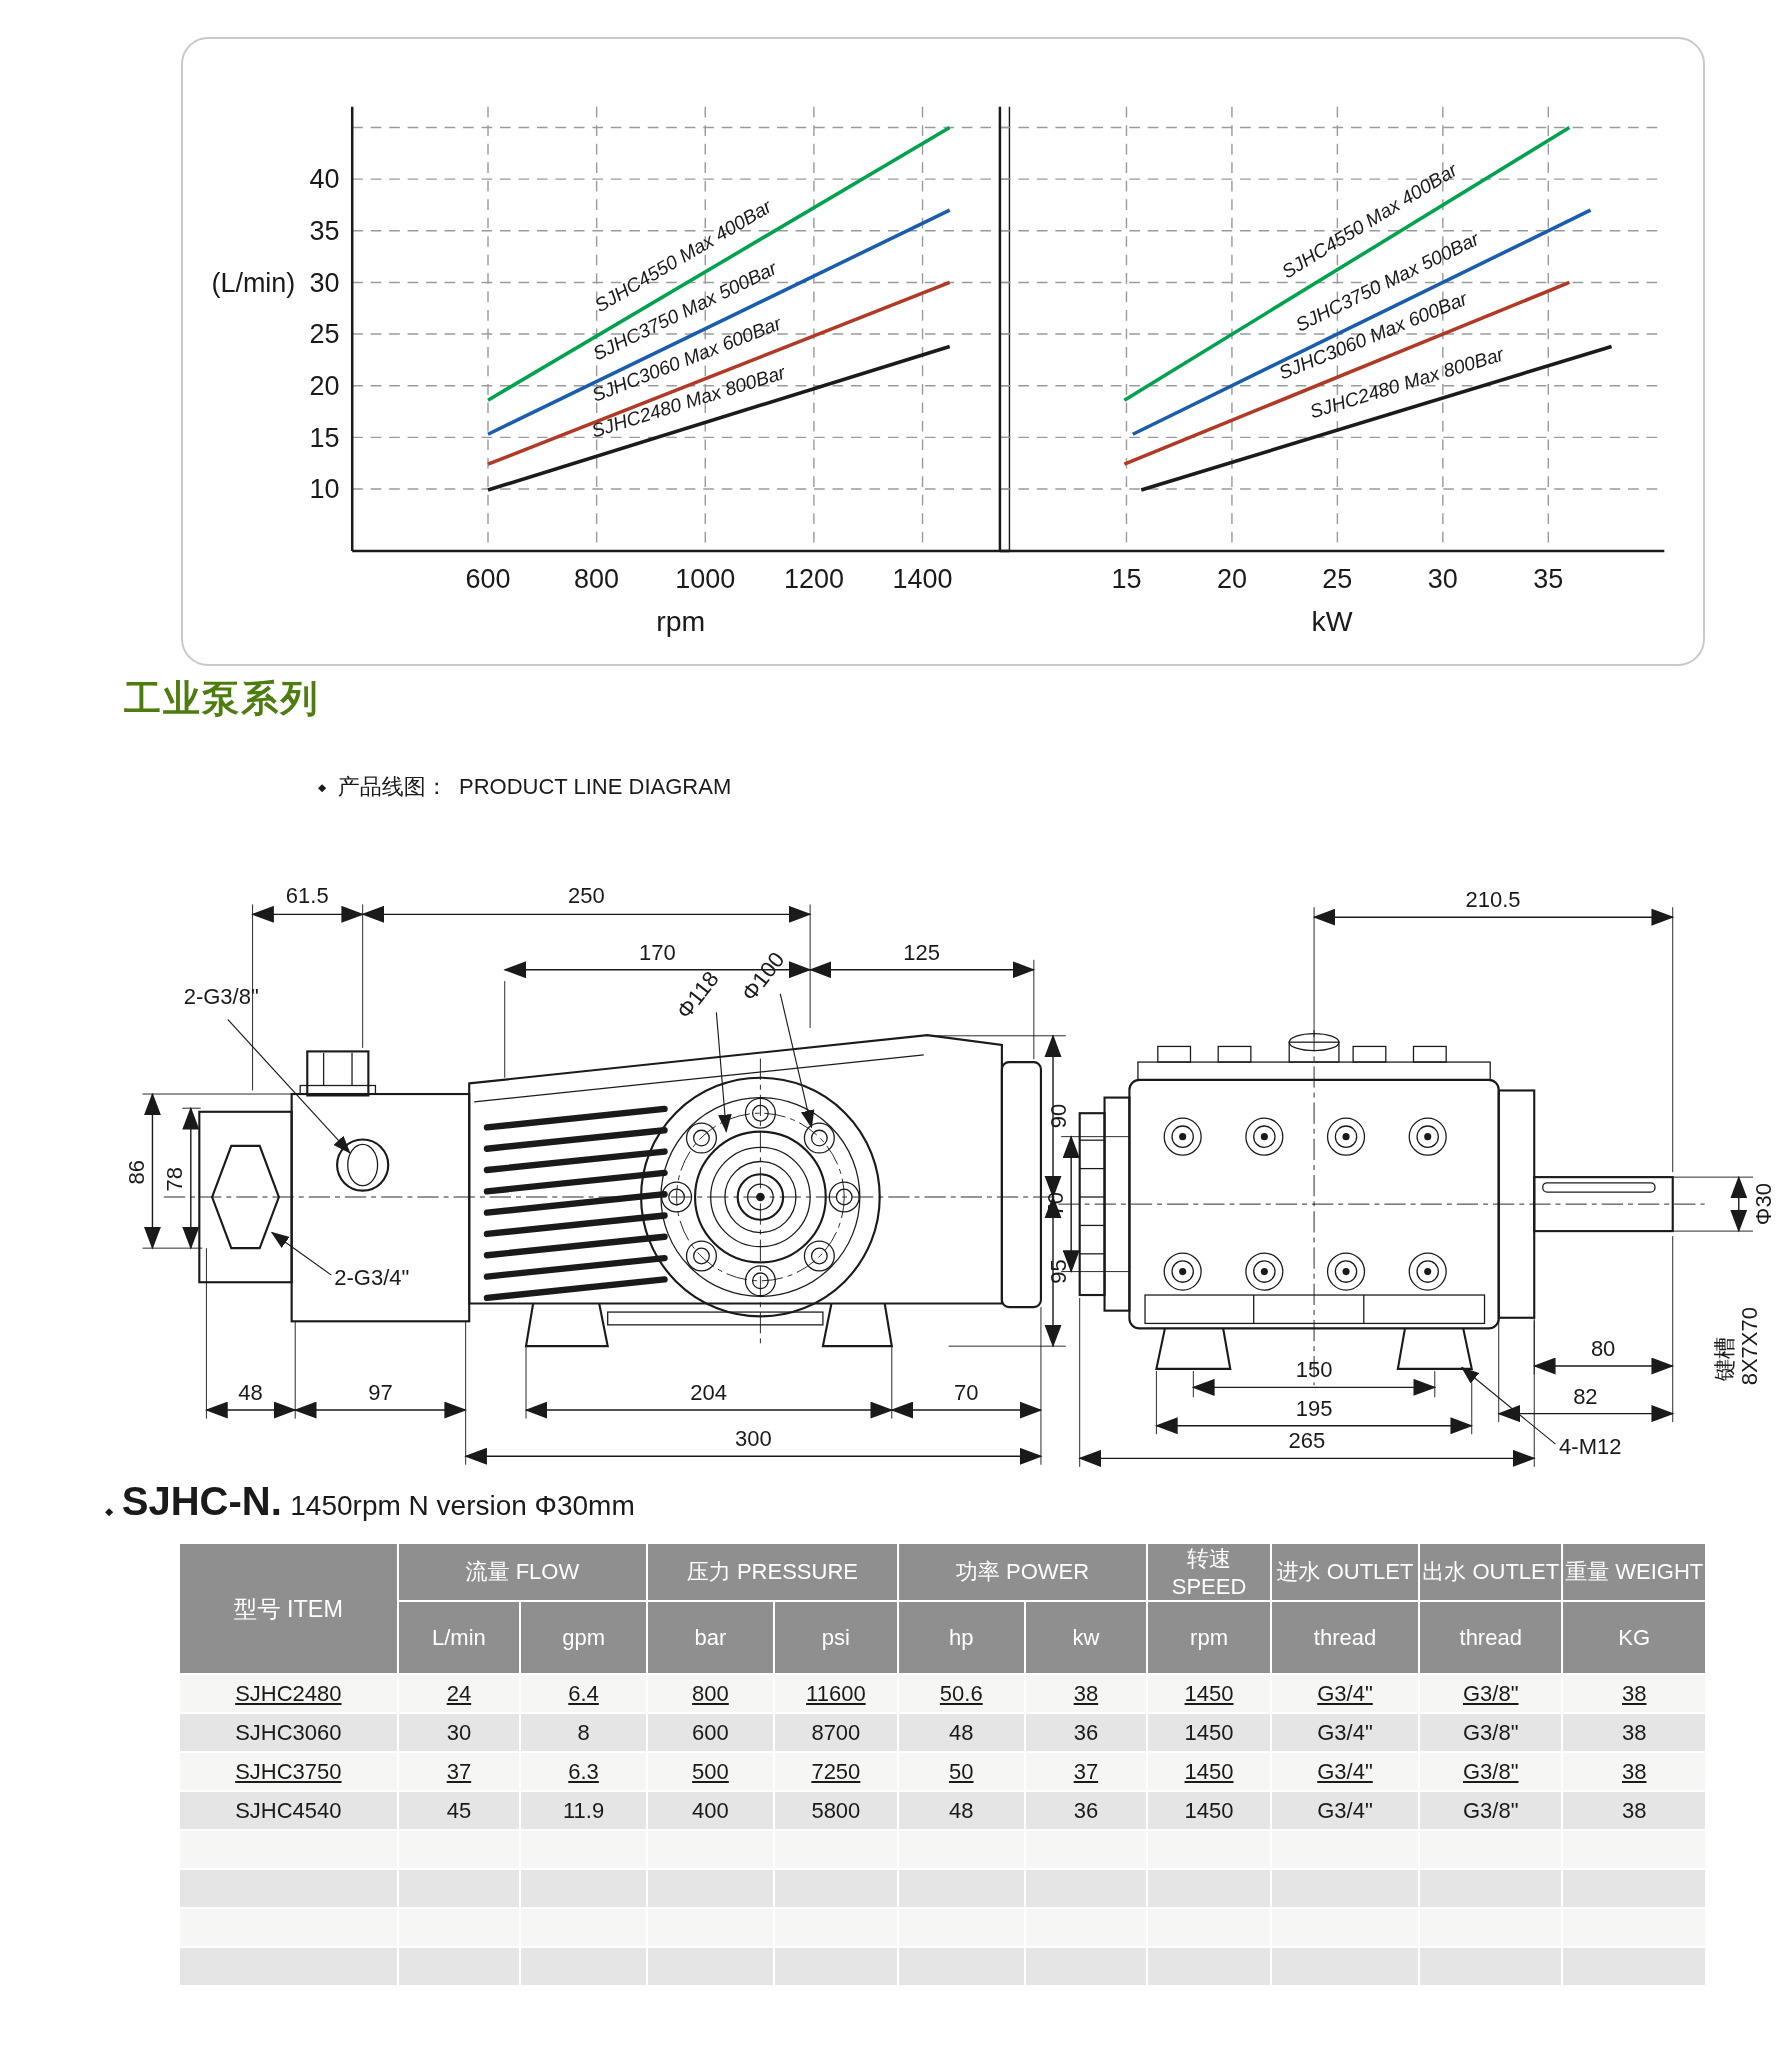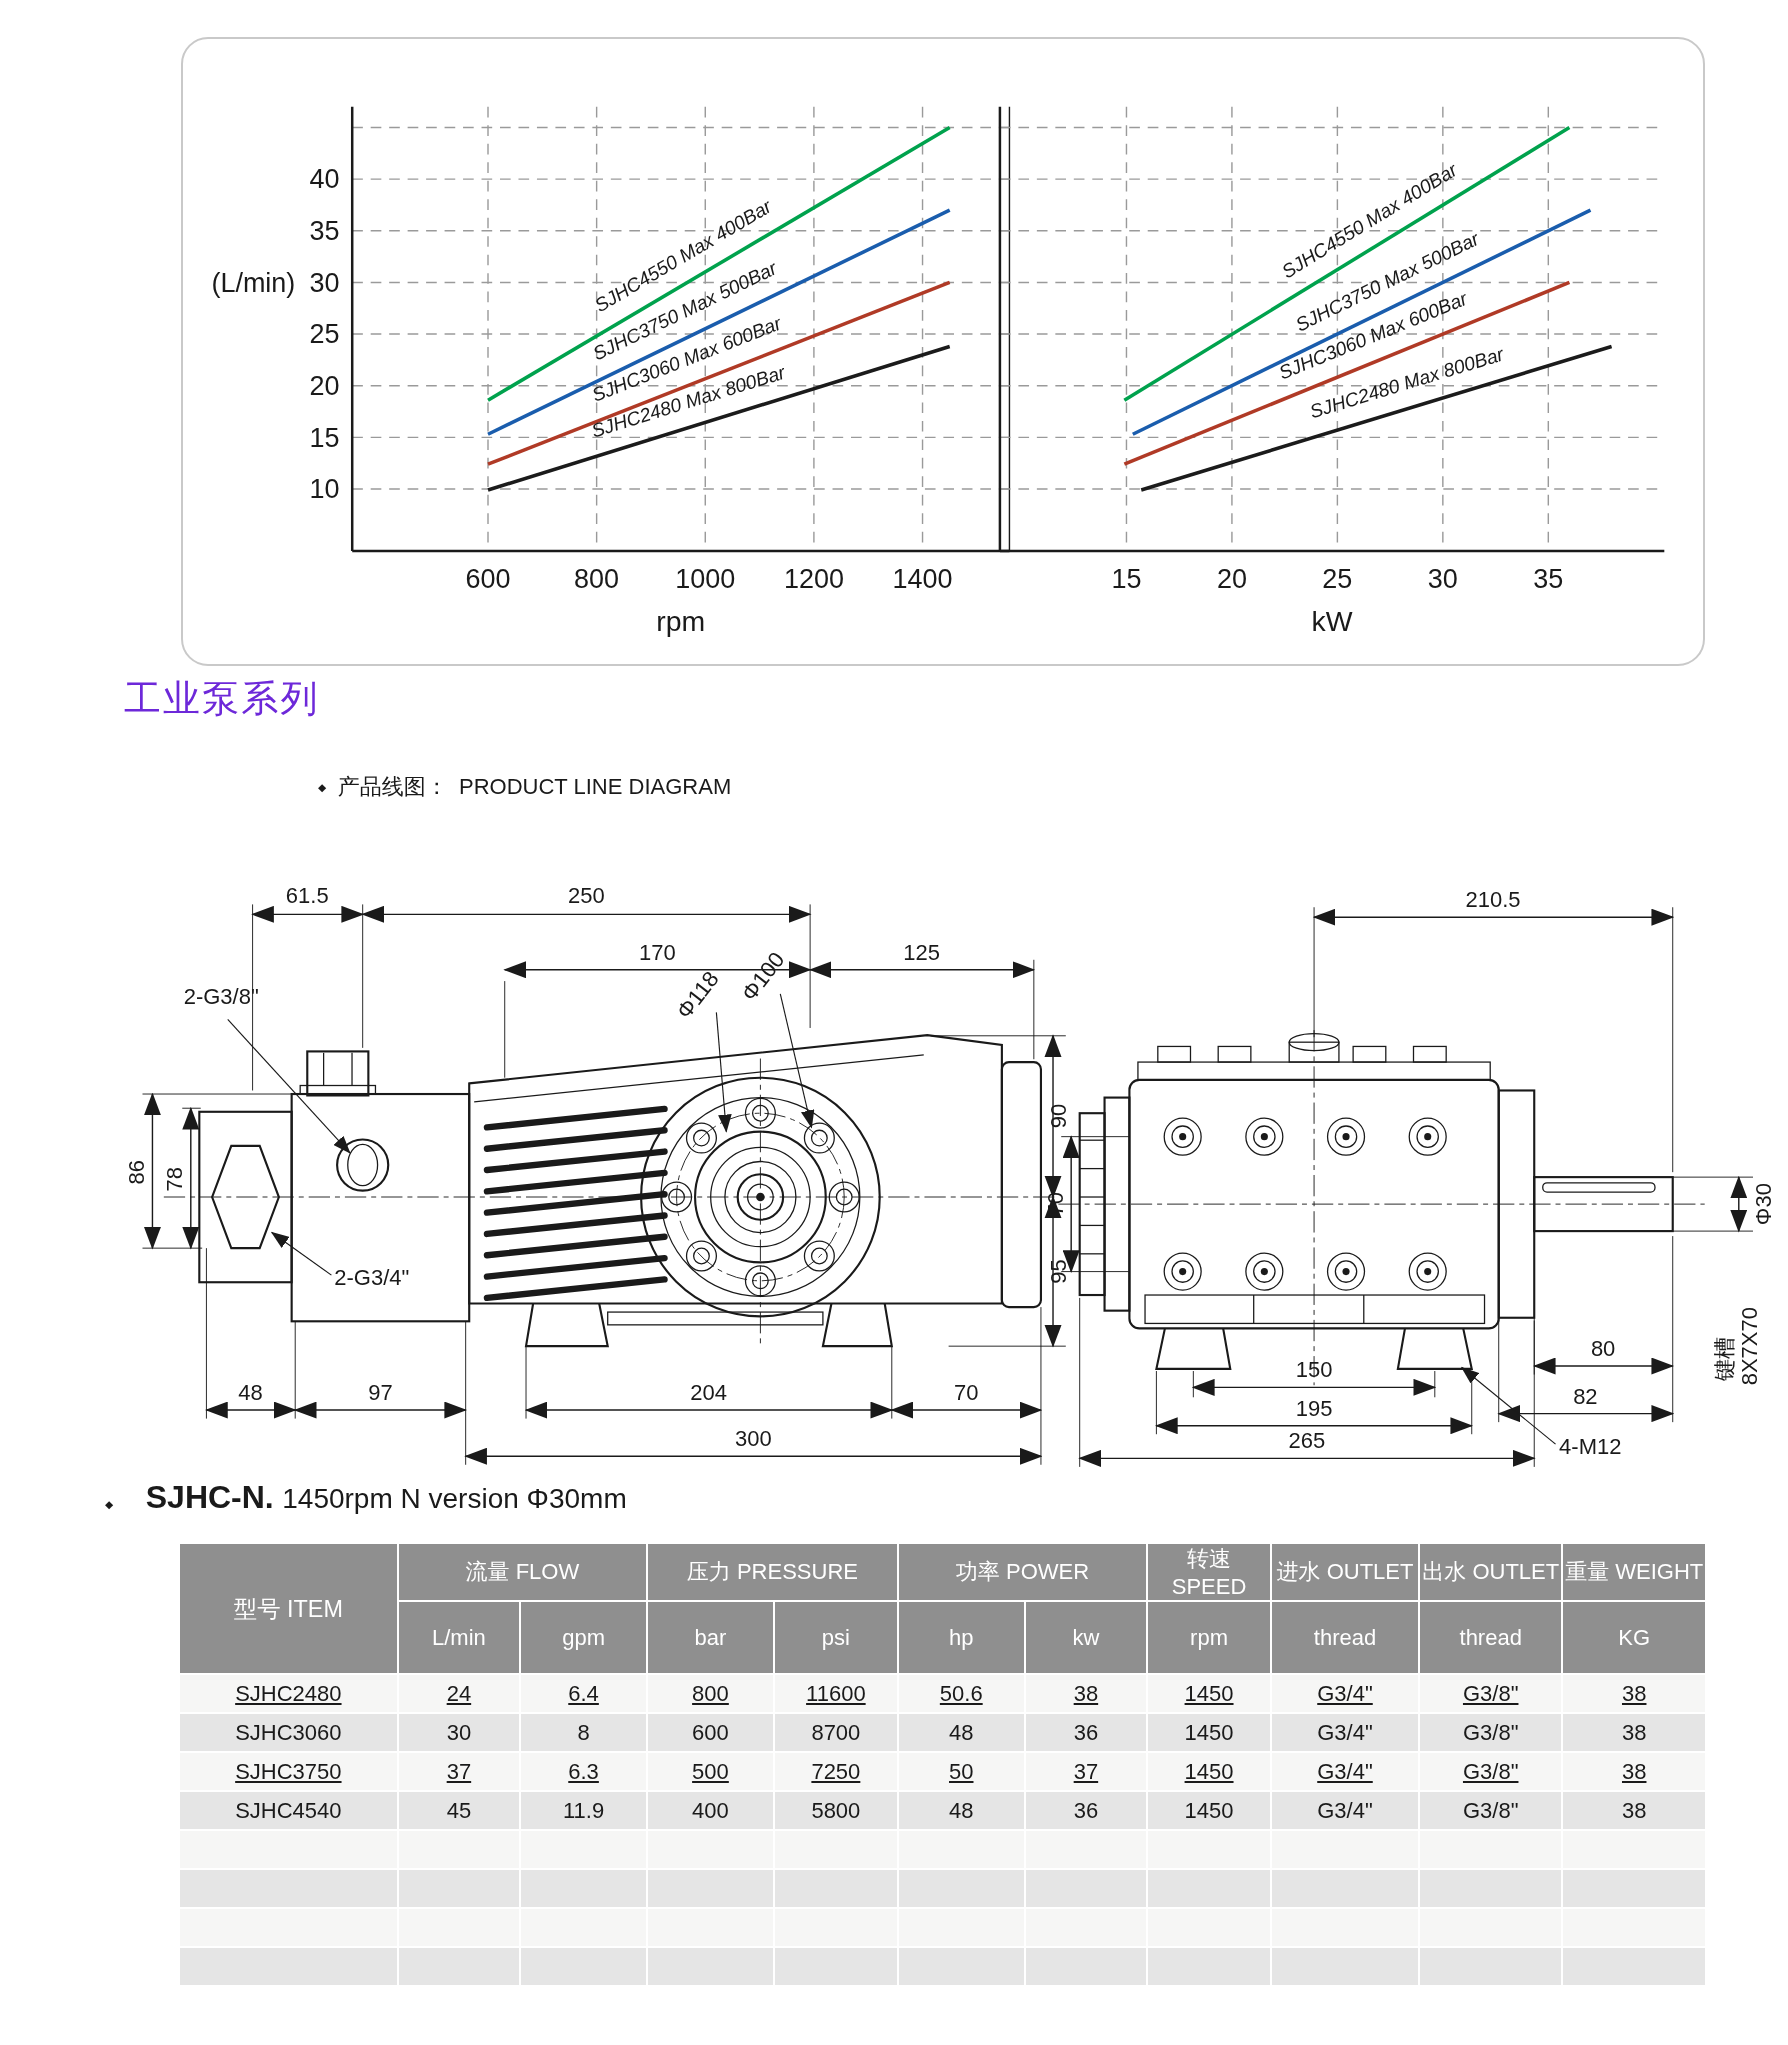--- a/index.html
+++ b/index.html
@@ -14,42 +14,42 @@
   .grid{stroke:#9a9a9a;stroke-width:2;stroke-dasharray:15 11;fill:none;}
   .axis{stroke:#1a1a1a;stroke-width:3.5;}
   .axis.thin{stroke-width:2;}
   svg text{fill:#1a1a1a;}
   .tick{font-size:38px;text-anchor:middle;}
   .yt{text-anchor:end;}
   .ylab{text-anchor:end;font-size:38px;}
   .axlab{font-size:40px;text-anchor:middle;}
   .slab{font-size:27px;font-style:italic;text-anchor:middle;}
   
-  .series-heading{position:absolute;left:124px;top:674px;font-size:37px;font-weight:normal;
-                  color:#6d28d9;letter-spacing:2.1px;}
+  .series-heading{position:absolute;left:124px;top:674px;font-size:37px;font-weight:bold;
+                  color:#4d7c0f;letter-spacing:2.1px;}
   .diagram-caption{position:absolute;left:318px;top:772px;font-size:22px;
                    display:flex;align-items:center;gap:11.4px;}
   .bullet{font-size:10.7px;}
   
   #draw-side{position:absolute;left:121px;top:849px;}
   #draw-back{position:absolute;left:1037px;top:849px;}
   .ol{fill:none;stroke:#1a1a1a;stroke-width:3;}
   .ol2{fill:none;stroke:#1a1a1a;stroke-width:1.8;}
   .fin{stroke:#1a1a1a;stroke-width:9;stroke-linecap:round;}
   .cl{stroke:#1a1a1a;stroke-width:1.3;stroke-dasharray:30 7 7 7;fill:none;}
   .dl{stroke:#1a1a1a;stroke-width:2;fill:none;}
   .ext{stroke:#1a1a1a;stroke-width:1.3;fill:none;}
   .ldr{stroke:#1a1a1a;stroke-width:1.6;fill:none;}
   .dt{font-size:31px;text-anchor:middle;}
   .dts{font-size:31px;text-anchor:start;}
   .dot{fill:#1a1a1a;}
   
   .table-title{position:absolute;left:105px;top:1479px;font-size:28px;
                display:flex;align-items:baseline;gap:8.5px;}
-  .tt-model{font-weight:bold;font-size:32px;margin-left:24px;}
+  .tt-model{font-weight:bold;font-size:40px;}
   .spec{position:absolute;left:178px;top:1542px;width:1529px;
         border-collapse:separate;border-spacing:2.8px;table-layout:fixed;}
   .spec th{background:#8f8f8f;color:#ffffff;font-weight:normal;font-size:22px;padding:0;}
   .spec thead tr.h1 th{height:51px;}
   .spec thead tr.h2 th{height:71px;}
   .spec th.item{font-size:23.4px;}
   .spec td{height:37px;text-align:center;font-size:22px;padding:0;}
   tr.even td{background:#f6f6f5;text-decoration:underline;}
   tr.odd td{background:#e5e5e5;}
 </style>

